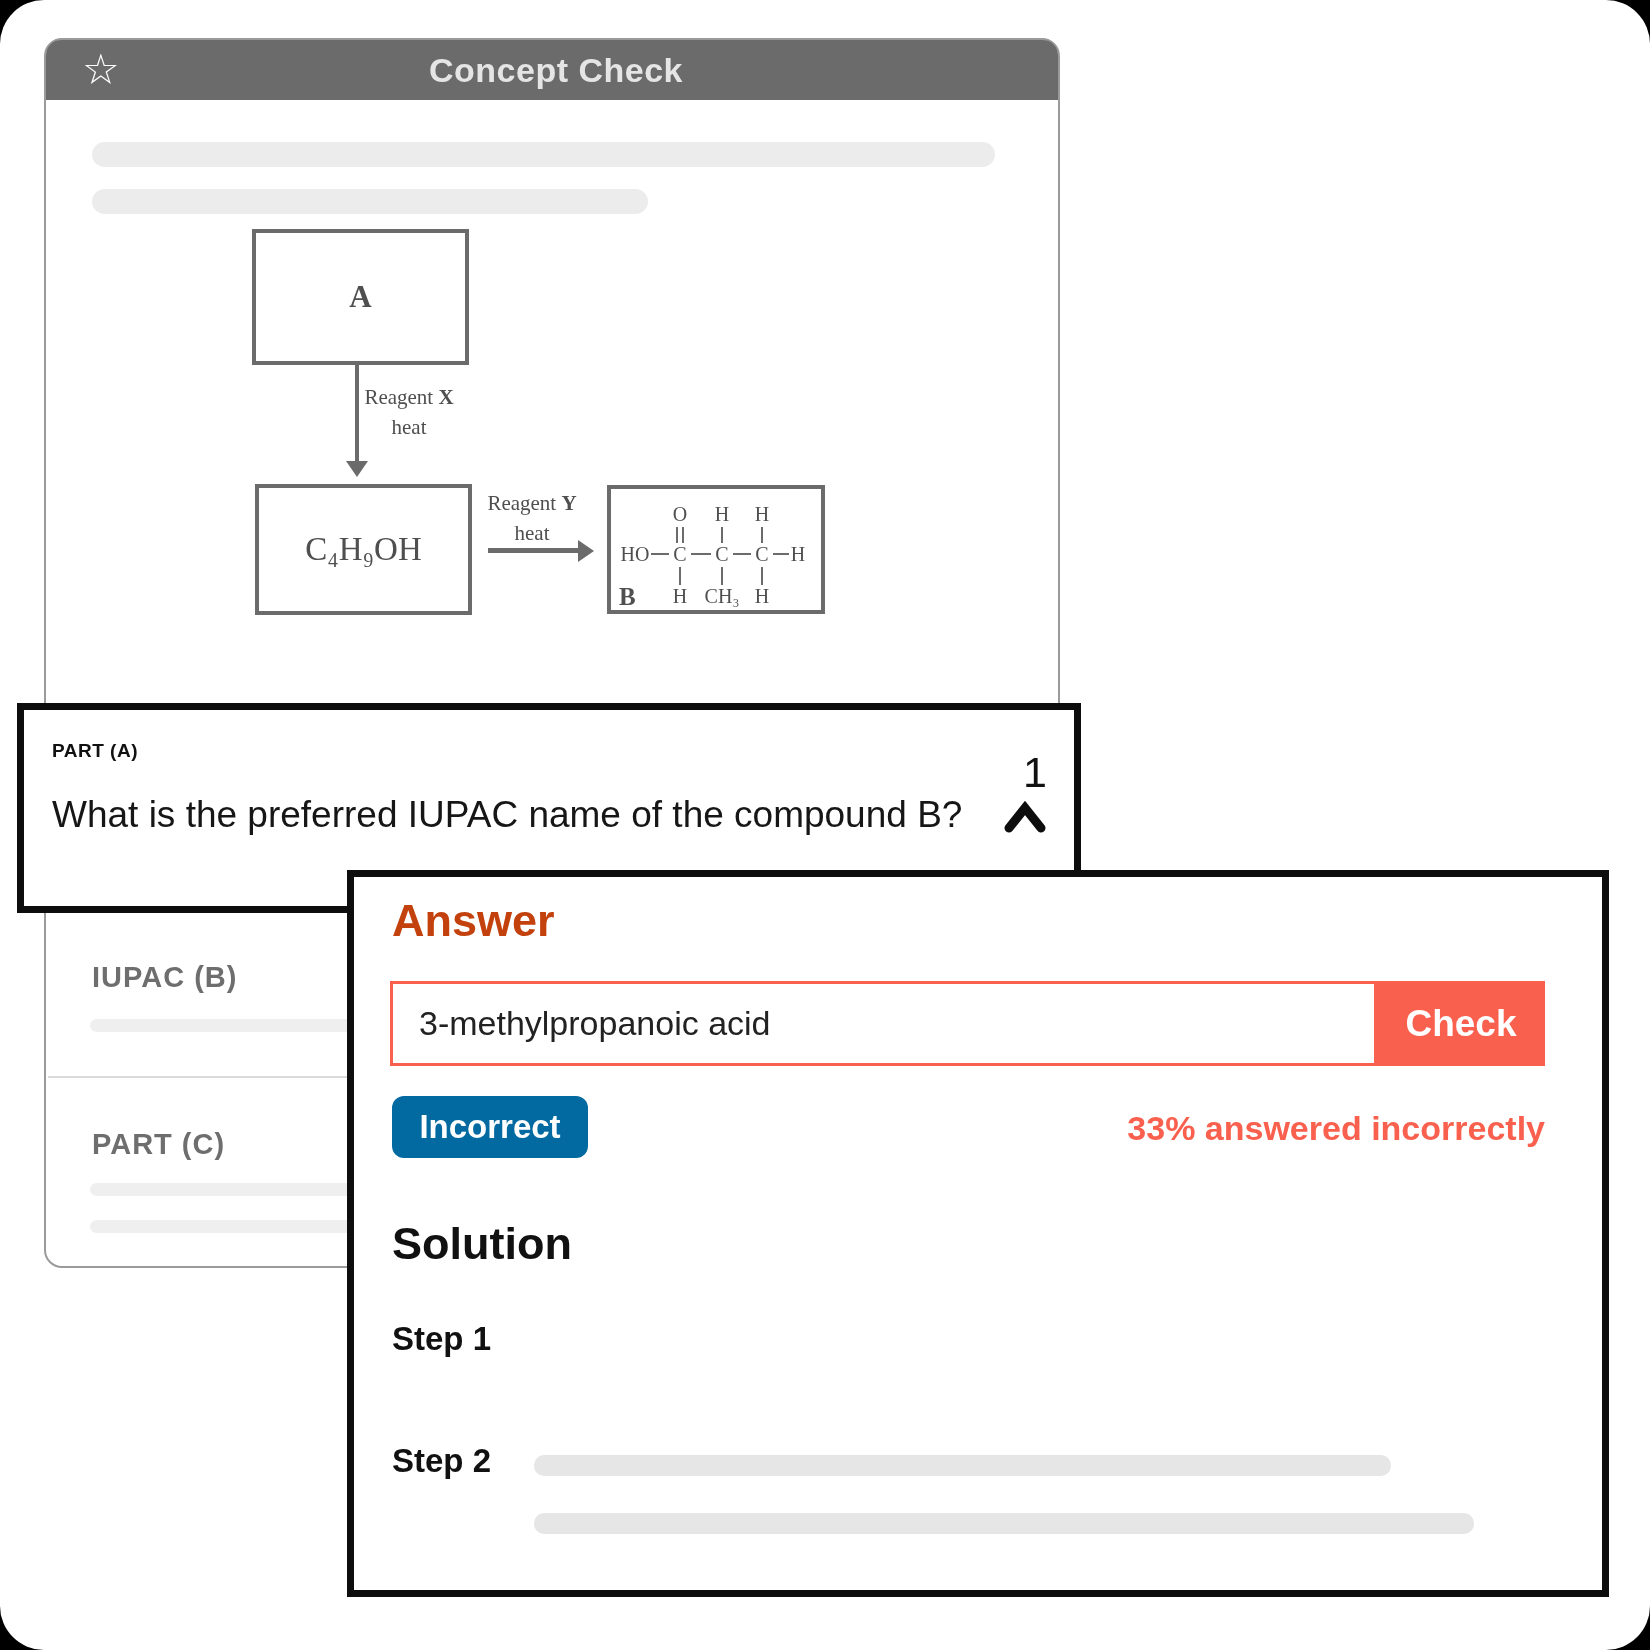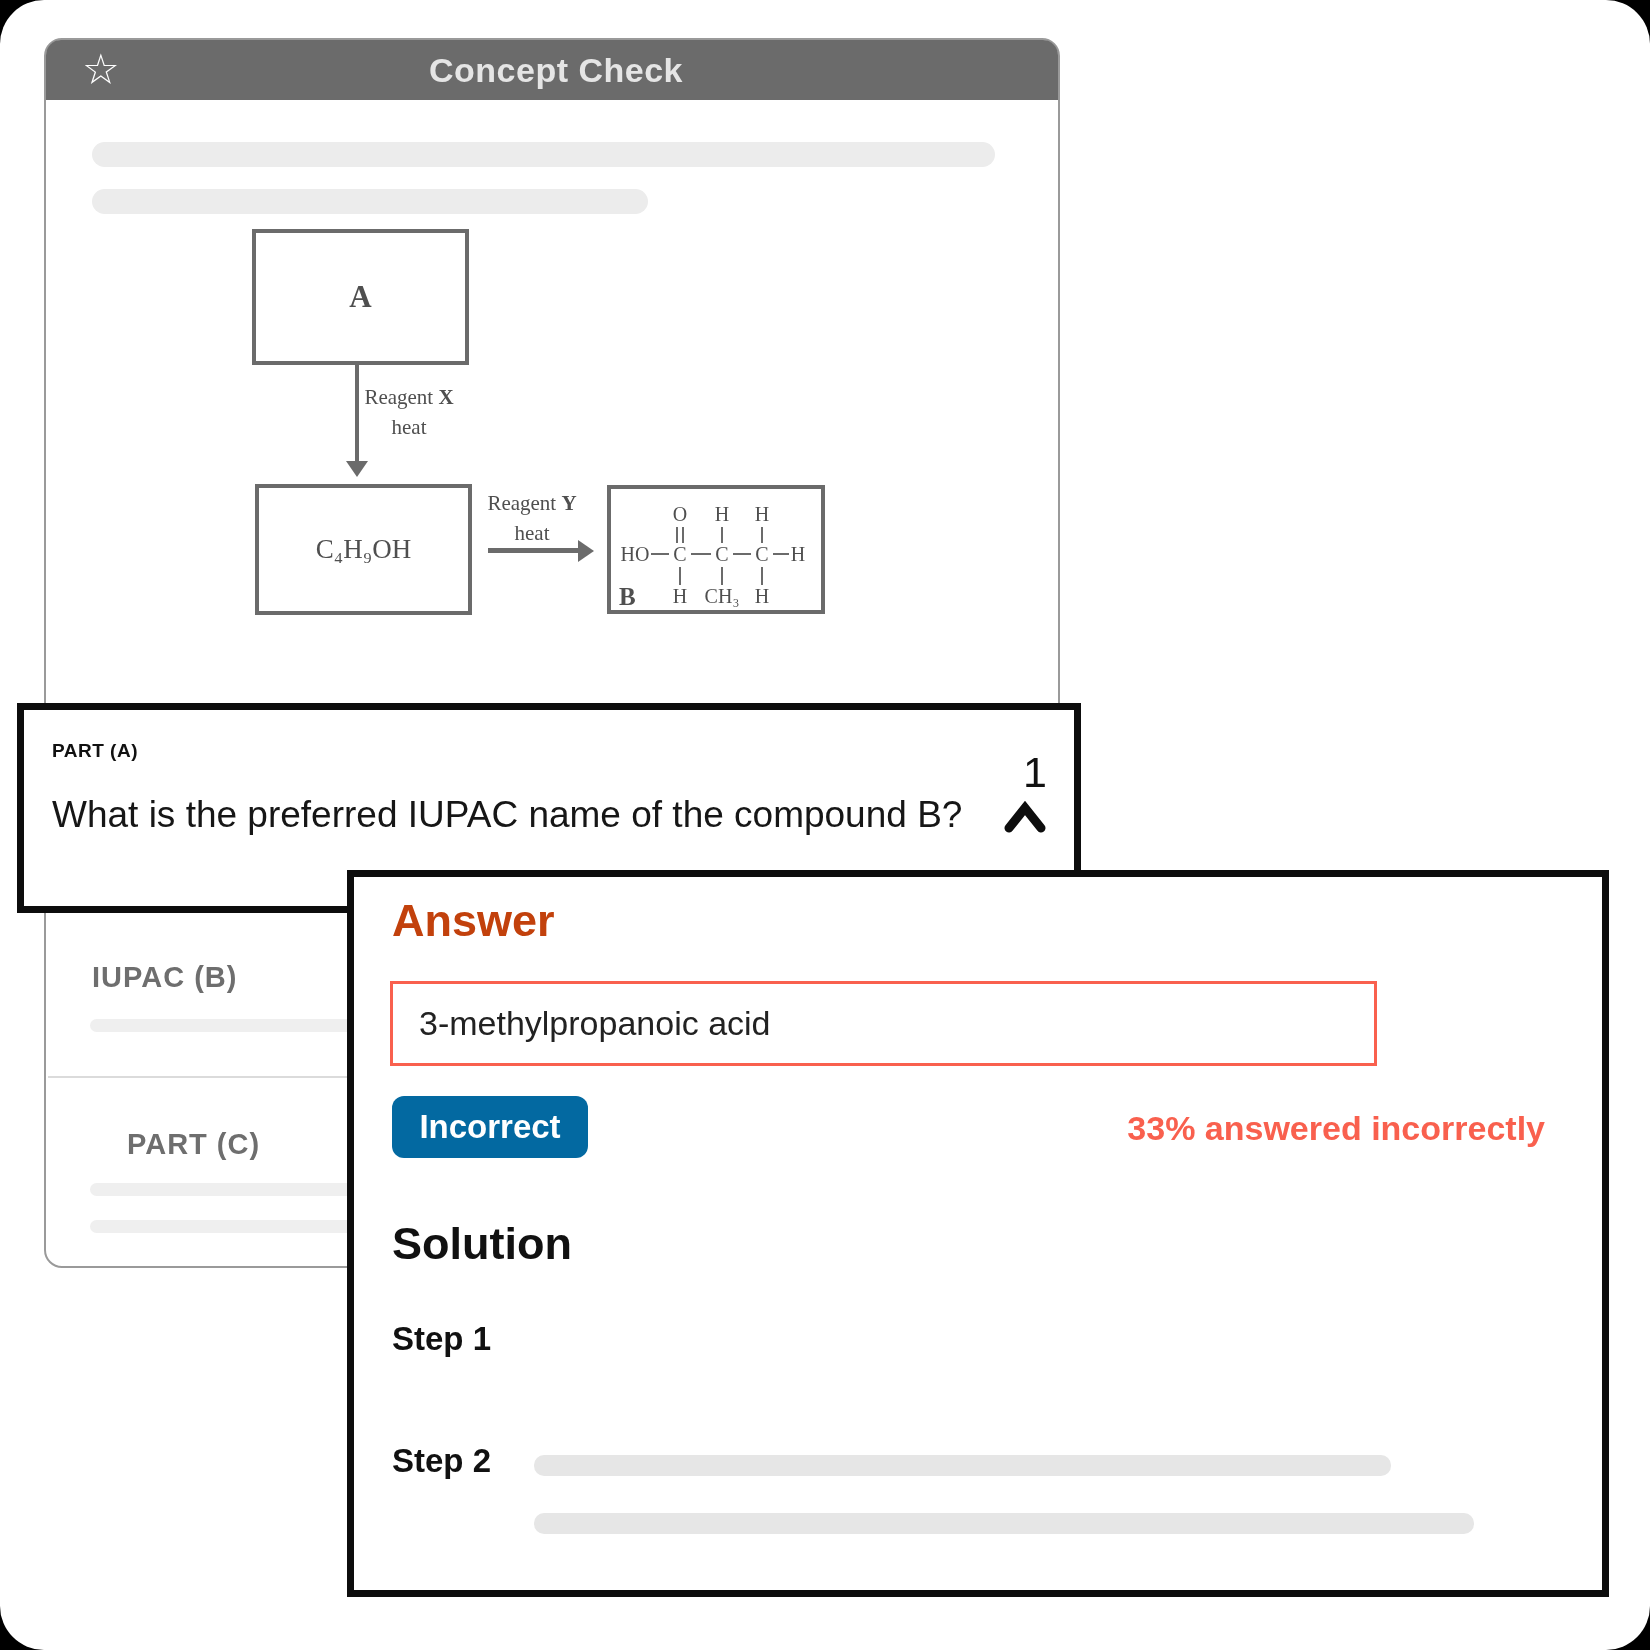--- a/index.html
+++ b/index.html
@@ -18,39 +18,39 @@
 
   .skbar{position:absolute;background:#ECECEC;border-radius:13px;height:25px;}
   .sk1{left:46px;top:102px;width:903px;}
   .sk2{left:46px;top:149px;width:556px;}
 
   
   .cbox{position:absolute;border:4px solid #6B6B6B;background:#fff;display:flex;
         align-items:center;justify-content:center;
         font-family:"Liberation Serif","DejaVu Serif",serif;color:#4F4F4F;}
   .boxA{left:206px;top:189px;width:209px;height:128px;font-size:31px;font-weight:bold;}
-  .boxF{left:209px;top:444px;width:209px;height:123px;font-size:27px;}
+  .boxF{left:209px;top:444px;width:209px;height:123px;font-size:33px;}
   .boxB{left:561px;top:445px;width:210px;height:121px;}
   .vline{position:absolute;left:309px;top:325px;width:4px;height:98px;background:#6B6B6B;}
   .vhead{position:absolute;left:300px;top:421px;width:0;height:0;
          border-left:11px solid transparent;border-right:11px solid transparent;
          border-top:16px solid #6B6B6B;}
   .hline{position:absolute;left:442px;top:508px;width:92px;height:5px;background:#6B6B6B;}
   .hhead{position:absolute;left:532px;top:500px;width:0;height:0;
          border-top:11px solid transparent;border-bottom:11px solid transparent;
          border-left:16px solid #6B6B6B;}
   .rlabel{position:absolute;text-align:center;font-family:"Liberation Serif","DejaVu Serif",serif;
           font-size:21px;color:#4F4F4F;line-height:1.45;}
   .rl1{left:303px;top:342px;width:120px;}
   .rl2{left:426px;top:448px;width:120px;}
 
   
   .part-label{position:absolute;font-size:29px;font-weight:bold;color:#6E6E6E;letter-spacing:1px;}
   .pb-label{left:46px;top:921px;cursor:pointer;}
-  .pc-label{left:46px;top:1088px;cursor:pointer;margin-left:35px;}
+  .pc-label{left:46px;top:1088px;cursor:pointer;}
   .thinbar{position:absolute;background:#EFEFEF;border-radius:7px;height:13px;width:780px;left:44px;}
   .pb-bar{top:979px;}
   .pc-bar1{top:1143px;}
   .pc-bar2{top:1180px;}
   .divider{position:absolute;left:2px;top:1036px;width:1008px;height:2px;background:#DBDBDB;}
 
   
   .panelA{position:absolute;left:17px;top:703px;width:1050px;height:196px;background:#fff;
           border:7px solid #0D0D0D;z-index:2;}
   .pa-label{position:absolute;left:28px;top:30px;font-size:19px;font-weight:bold;
@@ -175,20 +175,21 @@
         <polyline points="6,28 22,8 38,28" fill="none" stroke="#0D0D0D" stroke-width="9" stroke-linecap="round" stroke-linejoin="miter"></polyline>
       </svg>
     </div>
   </div>
 
   <div class="panelAns">
     <div class="ans-heading">Answer</div>
 
     <div class="ans-row">
       <input class="ans-input" type="text" value="3-methylpropanoic acid" style="">
+      <button class="check-btn">Check</button>
     </div>
 
     <div class="badge">Incorrect</div>
     <div class="stat">33% answered incorrectly</div>
 
     <div class="sol-heading">Solution</div>
 
     <div class="step-label s1-label">Step 1</div>
 
     <div class="step-label s2-label">Step 2</div>

